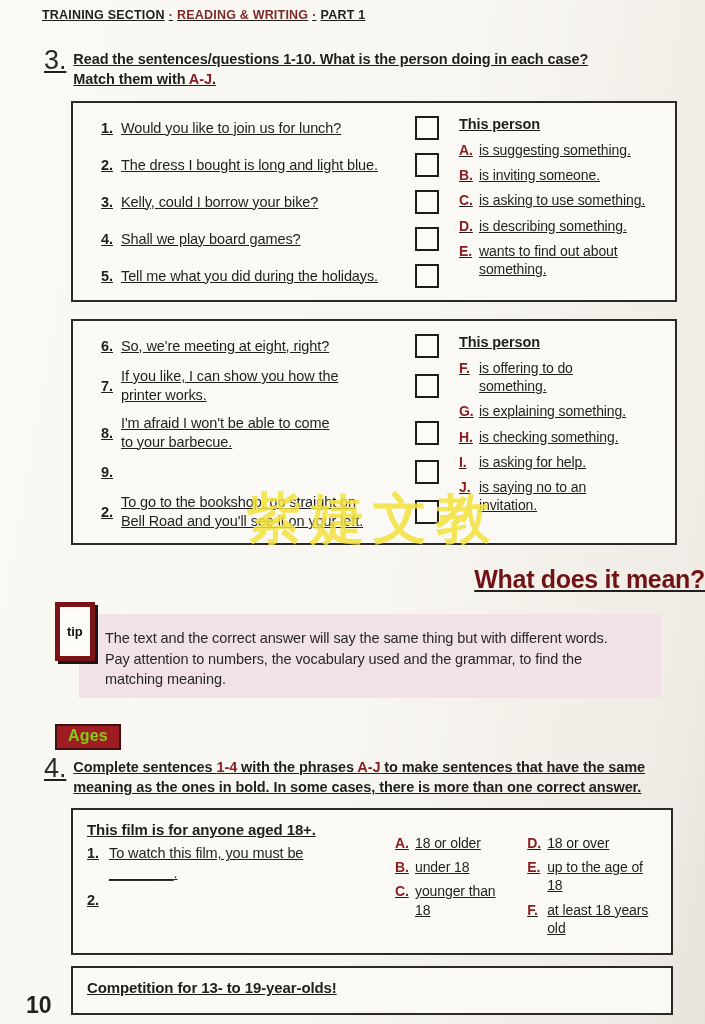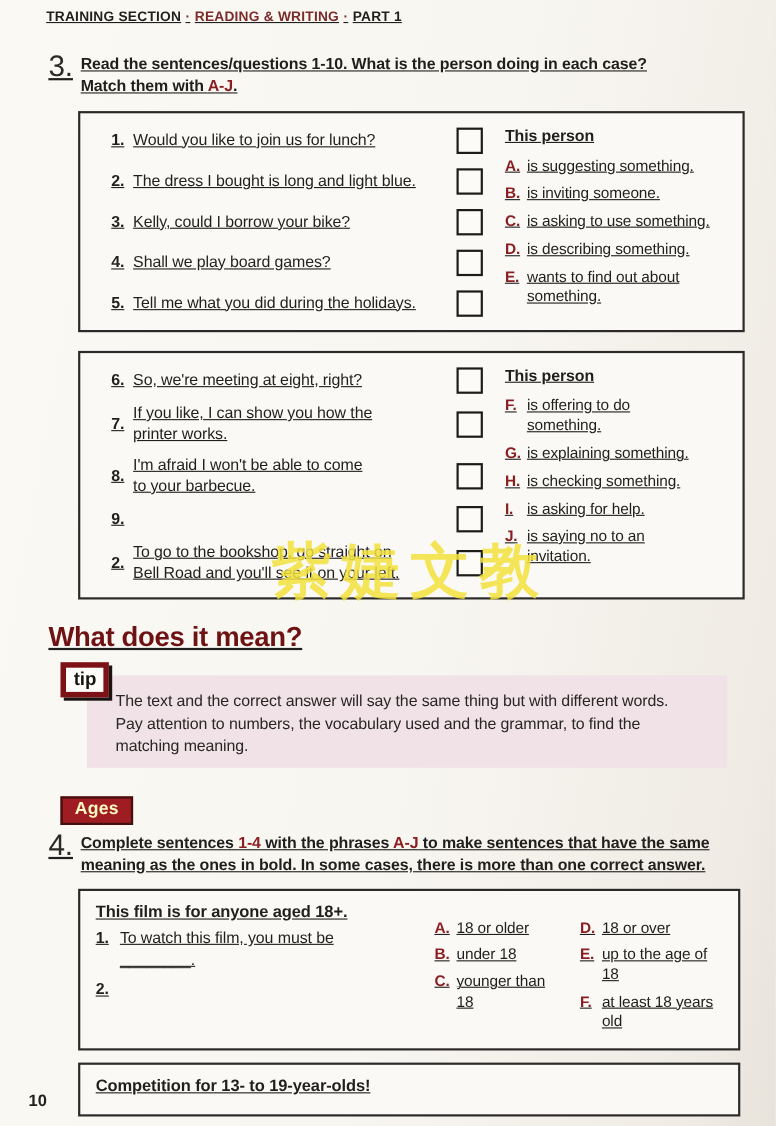--- a/index.html
+++ b/index.html
@@ -47,43 +47,43 @@
   .a-letter{flex:0 0 20px;font-weight:bold;color:#8a1f22;}
   .a-text{white-space:pre-line;}
   
   .watermark{
     position:absolute;left:247px;top:483px;z-index:5;
     font-size:54px;font-weight:bold;letter-spacing:9px;
     color:#f2e23c;opacity:.85;white-space:nowrap;pointer-events:none;
   }
   
   .sec-heading{
-    margin:20px 0 0 44px;font-size:25px;font-weight:800;color:#6f1214;letter-spacing:-.3px;
+    margin:20px 0 0 44px;font-size:25px;font-weight:800;color:#6f1214;letter-spacing:-.3px;text-align:right;
   }
   
   .tip-wrap{position:relative;margin-top:8px;height:96px;}
   .tip-bg{
     position:absolute;left:79px;top:12px;width:582px;height:84px;
     background:#f1e2e8;
   }
   .tip-stamp{
     position:absolute;left:55px;top:0;z-index:2;
     background:#fdfcf9;border:5px solid #7c1215;
     box-shadow:3px 3px 0 #1a1413;
-    padding:1px 7px;font-size:17px;font-weight:bold;color:#161412;
+    padding:17px 7px;font-size:13px;font-weight:bold;color:#161412;
   }
   .tip-text{
     position:absolute;left:105px;top:26px;width:548px;
     font-size:14.5px;line-height:1.42;white-space:pre-line;color:#292724;
   }
   
   .ages{
     display:inline-block;margin:26px 0 0 55px;
     background:#9e1c22;border:2px solid #41100f;
-    color:#fef9c3;font-weight:bold;font-size:16px;
+    color:#84cc16;font-weight:bold;font-size:16px;
     padding:1px 11px 3px 11px;letter-spacing:.2px;
   }
   .ex4-head{margin-top:7px;}
   
   .fbox{
     box-sizing:border-box;width:602px;margin:11px 0 0 71px;
     border:2px solid #2b2a28;padding:11px 12px 10px 14px;
     display:flex;background:#fbf9f5;
   }
   .f-left{flex:0 0 296px;}
@@ -92,21 +92,21 @@
   .f-item .q-num{flex:0 0 18px;text-align:left;margin-right:4px;}
   .f-text{white-space:pre-line;max-width:262px;}
   .blank{letter-spacing:0;}
   .f-right{display:flex;margin-left:12px;padding-top:13px;}
   .f-right--low{padding-top:24px;}
   .opt-col{display:flex;flex-direction:column;}
   .opt-col + .opt-col{margin-left:22px;}
   .o-row{display:flex;font-size:14px;line-height:1.3;margin-bottom:6px;}
   .o-letter{flex:0 0 20px;font-weight:bold;color:#8a1f22;}
   
-  .pagenum{position:absolute;left:26px;top:992px;font-size:15px;font-weight:bold;color:#22211f;}
+  .pagenum{position:absolute;left:26px;top:992px;font-size:23px;font-weight:bold;color:#22211f;}
 </style>
 </head>
 <body>
 
 <div class="page">
 
   <div class="hdr">
     <span>TRAINING SECTION</span><span class="dot">·</span><span class="sub">READING &amp; WRITING</span><span class="dot">·</span><span>PART 1</span>
   </div>
 

